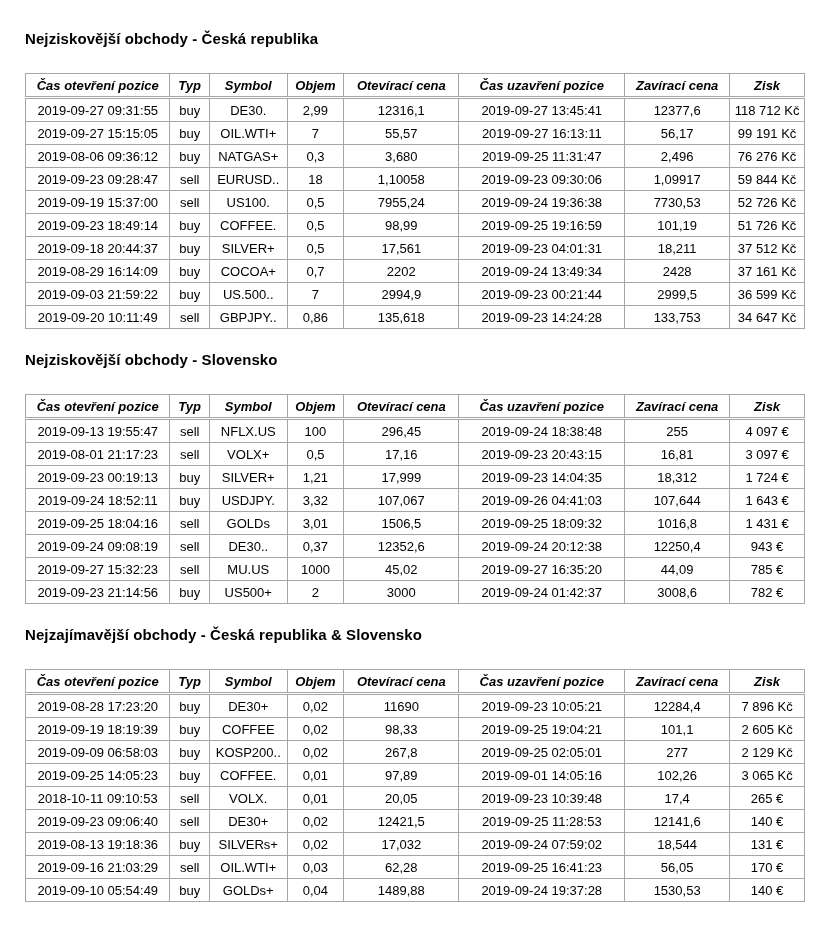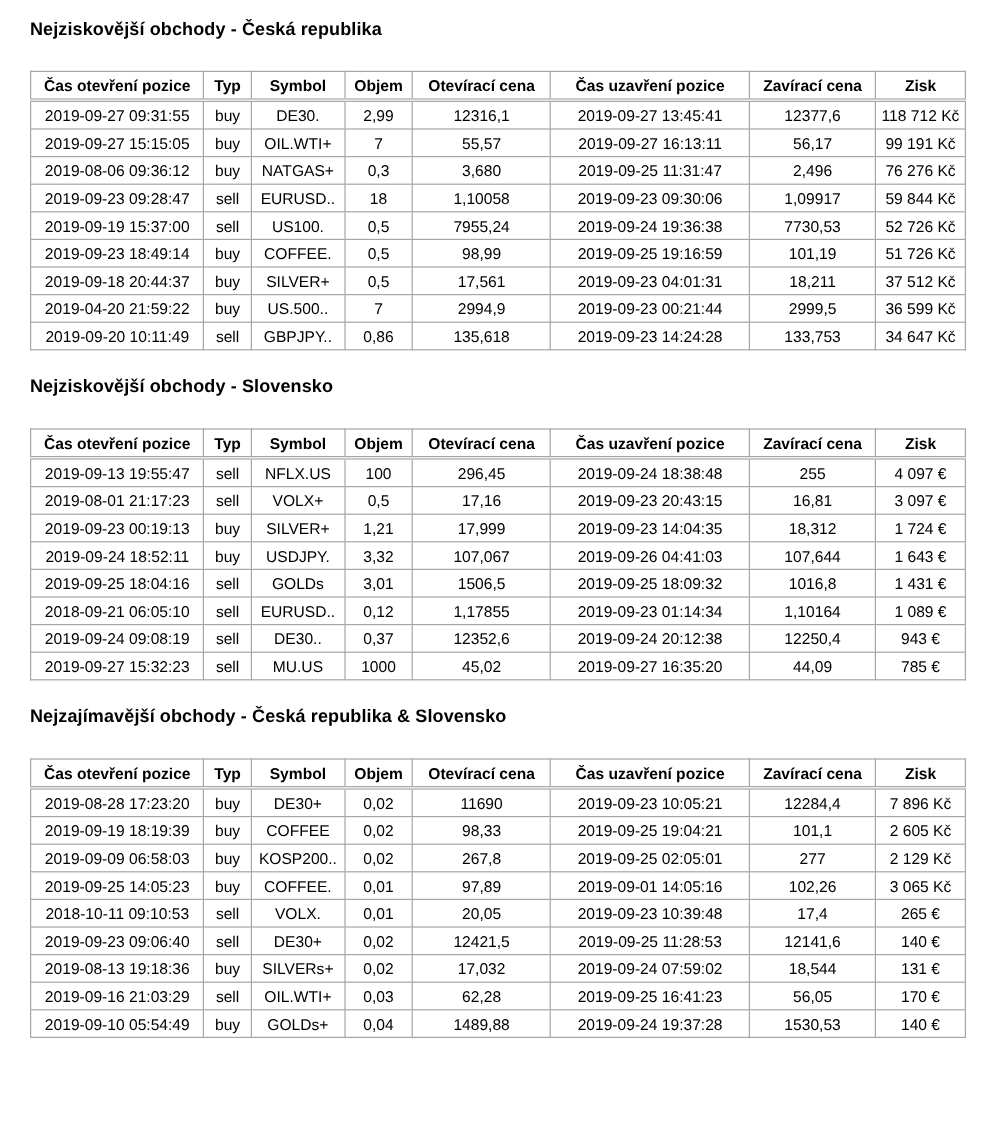--- a/index.html
+++ b/index.html
@@ -11,21 +11,21 @@
   }
   .report {
     width: 830px;
     box-sizing: border-box;
     padding: 12px 25px 12px 25px;
   }
   .report-section { margin: 0 0 22px 0; }
   .section-title {
     font-size: 15px;
     font-weight: bold;
-    margin: 4px 0 26px 0;
+    margin: 18px 0 26px 0;
     letter-spacing: 0.1px;
   }
   table.trades-table {
     border-collapse: collapse;
     table-layout: fixed;
     width: 780px;
     font-size: 13px;
   }
   table.trades-table th,
   table.trades-table td {
@@ -34,20 +34,21 @@
     vertical-align: middle;
     padding: 3px 4px;
     height: 16px;
     white-space: nowrap;
     overflow: hidden;
   }
   table.trades-table th {
     font-weight: bold;
     border-bottom: 3px double #a6a6a6;
     background: #ffffff;
+    font-style: italic;
   }
 </style>
 </head>
 <body>
 
 <div class="report">
 
   <section class="report-section">
     <h2 class="section-title">Nejziskovější obchody - Česká republika</h2>
     <table class="trades-table">
@@ -138,21 +139,31 @@
             <td>2019-09-18 20:44:37</td>
             <td>buy</td>
             <td>SILVER+</td>
             <td>0,5</td>
             <td>17,561</td>
             <td>2019-09-23 04:01:31</td>
             <td>18,211</td>
             <td>37 512 Kč</td>
           </tr>
           <tr>
-            <td>2019-04-20 21:59:22</td>
+            <td>2019-08-29 16:14:09</td>
+            <td>buy</td>
+            <td>COCOA+</td>
+            <td>0,7</td>
+            <td>2202</td>
+            <td>2019-09-24 13:49:34</td>
+            <td>2428</td>
+            <td>37 161 Kč</td>
+          </tr>
+          <tr>
+            <td>2019-09-03 21:59:22</td>
             <td>buy</td>
             <td>US.500..</td>
             <td>7</td>
             <td>2994,9</td>
             <td>2019-09-23 00:21:44</td>
             <td>2999,5</td>
             <td>36 599 Kč</td>
           </tr>
           <tr>
             <td>2019-09-20 10:11:49</td>
@@ -238,48 +249,48 @@
             <td>2019-09-25 18:04:16</td>
             <td>sell</td>
             <td>GOLDs</td>
             <td>3,01</td>
             <td>1506,5</td>
             <td>2019-09-25 18:09:32</td>
             <td>1016,8</td>
             <td>1 431 €</td>
           </tr>
           <tr>
-            <td>2018-09-21 06:05:10</td>
-            <td>sell</td>
-            <td>EURUSD..</td>
-            <td>0,12</td>
-            <td>1,17855</td>
-            <td>2019-09-23 01:14:34</td>
-            <td>1,10164</td>
-            <td>1 089 €</td>
-          </tr>
-          <tr>
             <td>2019-09-24 09:08:19</td>
             <td>sell</td>
             <td>DE30..</td>
             <td>0,37</td>
             <td>12352,6</td>
             <td>2019-09-24 20:12:38</td>
             <td>12250,4</td>
             <td>943 €</td>
           </tr>
           <tr>
             <td>2019-09-27 15:32:23</td>
             <td>sell</td>
             <td>MU.US</td>
             <td>1000</td>
             <td>45,02</td>
             <td>2019-09-27 16:35:20</td>
             <td>44,09</td>
             <td>785 €</td>
+          </tr>
+          <tr>
+            <td>2019-09-23 21:14:56</td>
+            <td>buy</td>
+            <td>US500+</td>
+            <td>2</td>
+            <td>3000</td>
+            <td>2019-09-24 01:42:37</td>
+            <td>3008,6</td>
+            <td>782 €</td>
           </tr>
         </tbody>
       </table>
   </section>
 
   <section class="report-section">
     <h2 class="section-title">Nejzajímavější obchody - Česká republika &amp; Slovensko</h2>
     <table class="trades-table">
         <colgroup>
           <col style="width: 143px;">

